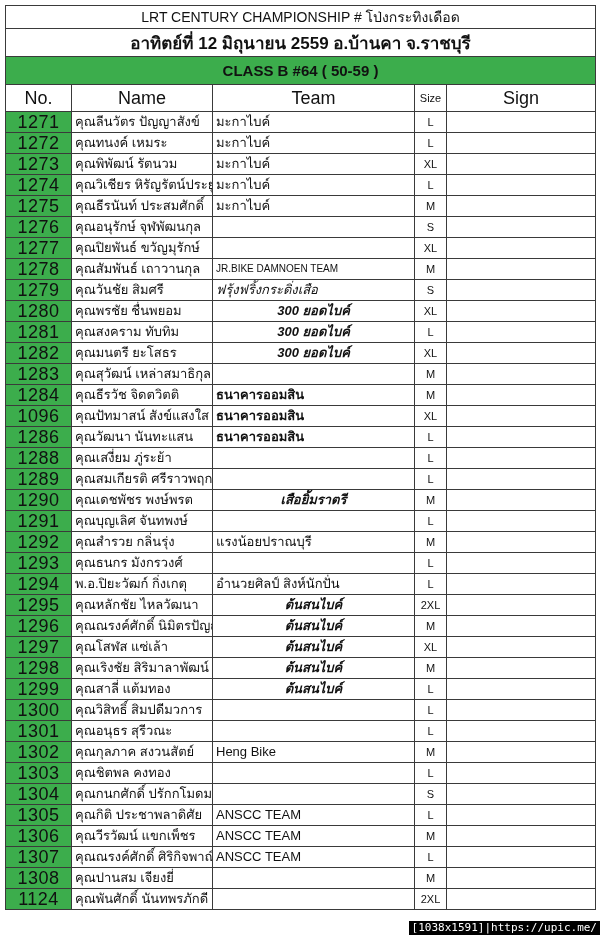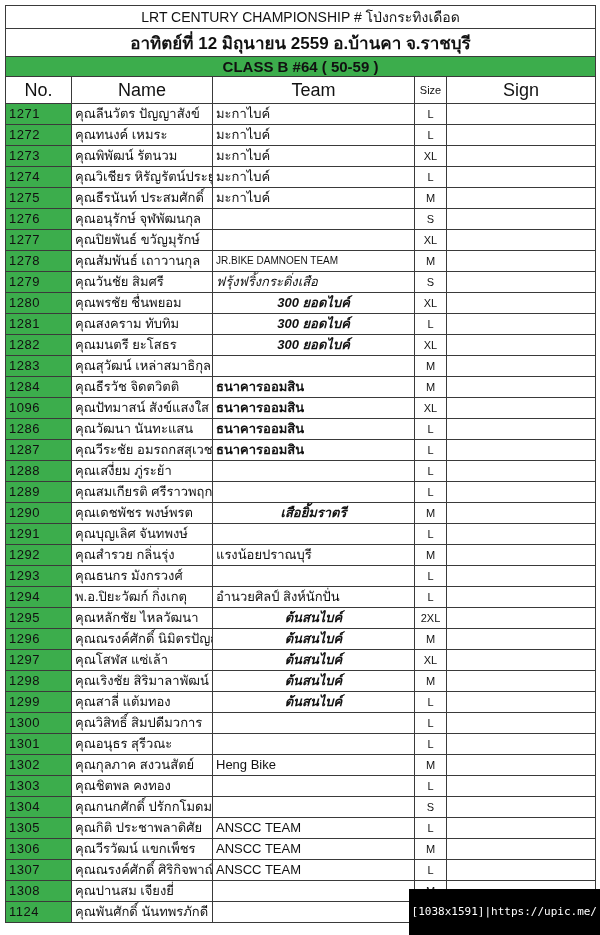--- a/index.html
+++ b/index.html
@@ -18,39 +18,39 @@
   col.c-sign{width:149px}
   td,th{
     border:1px solid #3a3a3a;
     box-sizing:border-box;
     overflow:hidden;white-space:nowrap;
     padding:0 3px;
   }
   .title-row td{height:23px;text-align:center;font-size:14px;font-weight:400;}
   .date-row td{height:26px;text-align:center;font-size:17px;font-weight:700;}
   .class-row td{
-    height:20px;text-align:center;font-size:15px;font-weight:700;
+    height:28px;text-align:center;font-size:15px;font-weight:700;
     background:var(--green,#3cad4c);
   }
   .cols th{height:27px;font-weight:400;font-size:18px;text-align:center;background:#fff;}
   .cols th:nth-child(4){font-size:11px;}
   tbody td{height:21px;font-size:13px;line-height:20px;}
   td.no{
     background:var(--green,#3cad4c);
-    text-align:left;font-size:13px;letter-spacing:.5px;
+    text-align:center;font-size:18px;letter-spacing:.5px;
   }
   td.size{text-align:center;font-size:11px;}
   td.team.bold{font-weight:700;}
   td.team.bolditalic{font-weight:700;font-style:italic;text-align:center;}
   td.team.italic{font-style:italic;}
   td.team.small{font-size:10px;}
   .watermark{
     position:absolute;right:0;bottom:0;
     background:#000;color:#fff;
-    font-size:11px;line-height:14px;padding:16px 3px;
+    font-size:11px;line-height:14px;padding:0 3px;
     font-family:"DejaVu Sans Mono","Liberation Mono",monospace;
   }
 </style>
 </head>
 <body>
 
 <div class="sheet">
   <table>
     <colgroup>
       <col class="c-no">
@@ -184,27 +184,20 @@
           <td class="sign"></td>
         </tr>
         <tr>
           <td class="no">1286</td>
           <td class="name">คุณวัฒนา  นันทะแสน</td>
           <td class="team bold">ธนาคารออมสิน</td>
           <td class="size">L</td>
           <td class="sign"></td>
         </tr>
         <tr>
-          <td class="no">1287</td>
-          <td class="name">คุณวีระชัย  อมรถกสสุเวช</td>
-          <td class="team bold">ธนาคารออมสิน</td>
-          <td class="size">L</td>
-          <td class="sign"></td>
-        </tr>
-        <tr>
           <td class="no">1288</td>
           <td class="name">คุณเสงี่ยม  ภู่ระย้า</td>
           <td class="team"></td>
           <td class="size">L</td>
           <td class="sign"></td>
         </tr>
         <tr>
           <td class="no">1289</td>
           <td class="name">คุณสมเกียรติ  ศรีราวพฤกษ์</td>
           <td class="team"></td>

